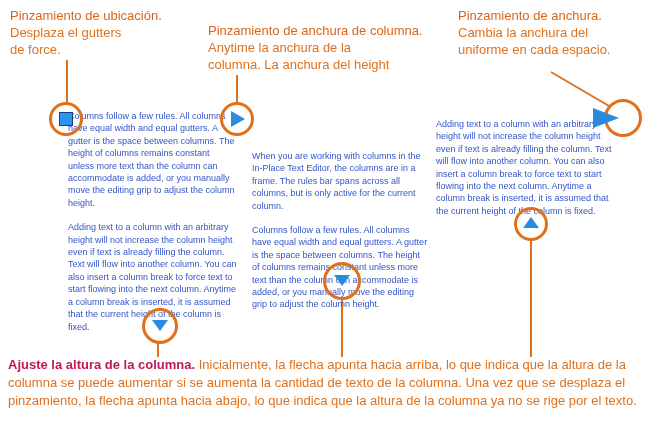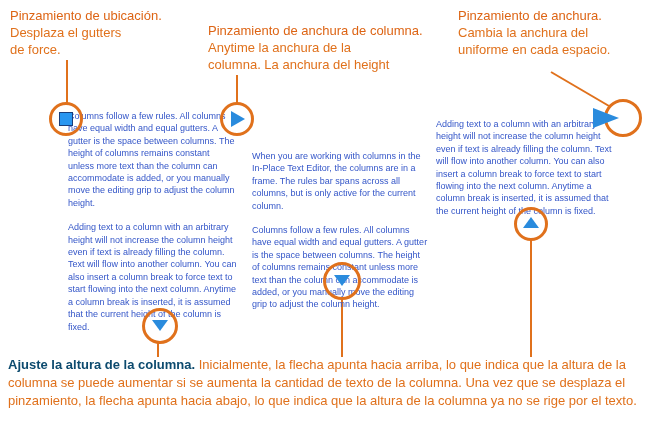--- a/index.html
+++ b/index.html
@@ -23,21 +23,21 @@
   .tri{position:absolute;width:0;height:0;}
   .tri-right-sm{border-top:8px solid transparent;border-bottom:8px solid transparent;border-left:14px solid #2a8bdd;}
   .tri-right-lg{border-top:10px solid transparent;border-bottom:10px solid transparent;border-left:26px solid #2a8bdd;}
   .tri-down{border-left:8px solid transparent;border-right:8px solid transparent;border-top:11px solid #2a8bdd;}
   .tri-up{border-left:8px solid transparent;border-right:8px solid transparent;border-bottom:11px solid #2a8bdd;}
   
   #bottom-caption{
     position:absolute;left:8px;top:356px;width:656px;color:#e0711c;
     font-size:13px;line-height:18px;
   }
-  #bottom-caption .title{font-weight:bold;color:#0c4a6e;text-align:right;}
+  #bottom-caption .title{font-weight:bold;color:#be185d;text-align:right;}
 </style>
 </head>
 <body>
 
 <div id="canvas">
 
   <svg id="connectors" viewBox="0 0 669 431">
     <line x1="67" y1="60" x2="67" y2="103" stroke="#e0711c" stroke-width="2"></line>
     <line x1="237" y1="75" x2="237" y2="103" stroke="#e0711c" stroke-width="2"></line>
     <line x1="551" y1="72" x2="609" y2="106" stroke="#e0711c" stroke-width="2"></line>

